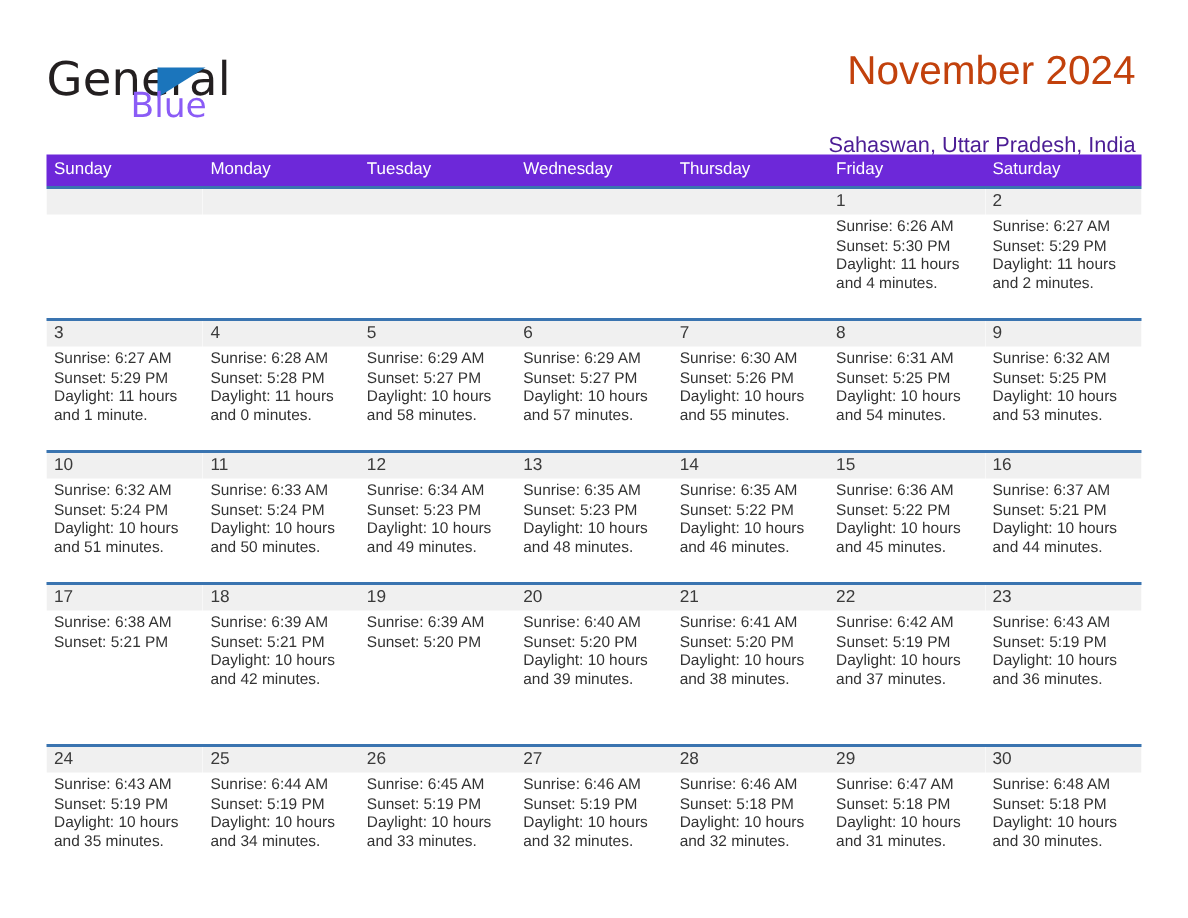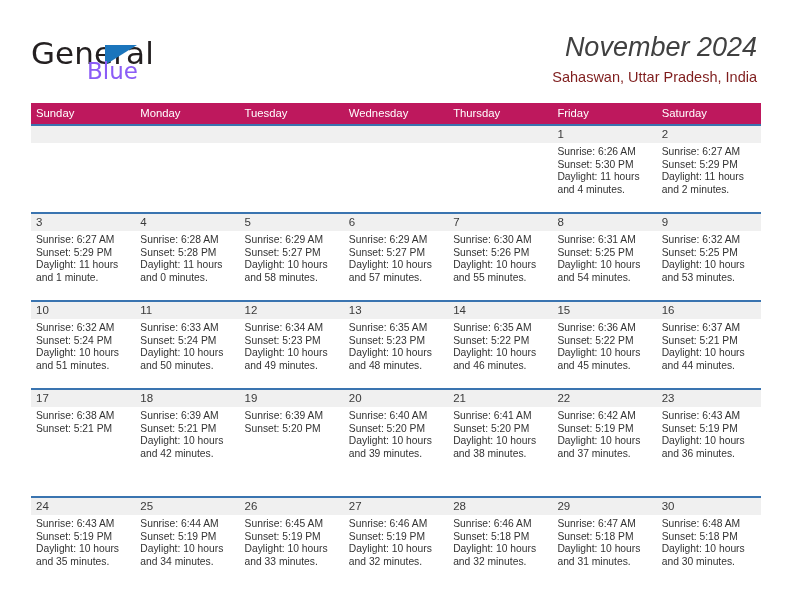--- a/index.html
+++ b/index.html
@@ -61,45 +61,44 @@
     border-bottom: 20px solid transparent;
   }
   .title-wrap {
     position: absolute;
     right: 35px;
     top: 30px;
     text-align: right;
   }
   .cal-title {
     font-size: 27px;
-    color: #404040;
+    color: #c2410c;
     font-weight: 400;
     line-height: 34px;
     white-space: nowrap;
-    font-style: italic;
   }
   .cal-subtitle {
-    margin-top: 4px;
+    margin-top: 24px;
     font-size: 14.5px;
-    color: #7f1d1d;
+    color: #4c1d95;
     font-weight: 400;
     line-height: 18px;
     white-space: nowrap;
   }
 
   
   .calendar {
     position: absolute;
     left: 31px;
     top: 103px;
     width: 730px;
   }
   .dow-row {
     display: flex;
-    background: #be185d;
+    background: #6d28d9;
     height: 21px;
   }
   .dow {
     flex: 1 1 0;
     color: #ffffff;
     font-size: 11.3px;
     line-height: 21px;
     padding-left: 5px;
     box-sizing: border-box;
     white-space: nowrap;

